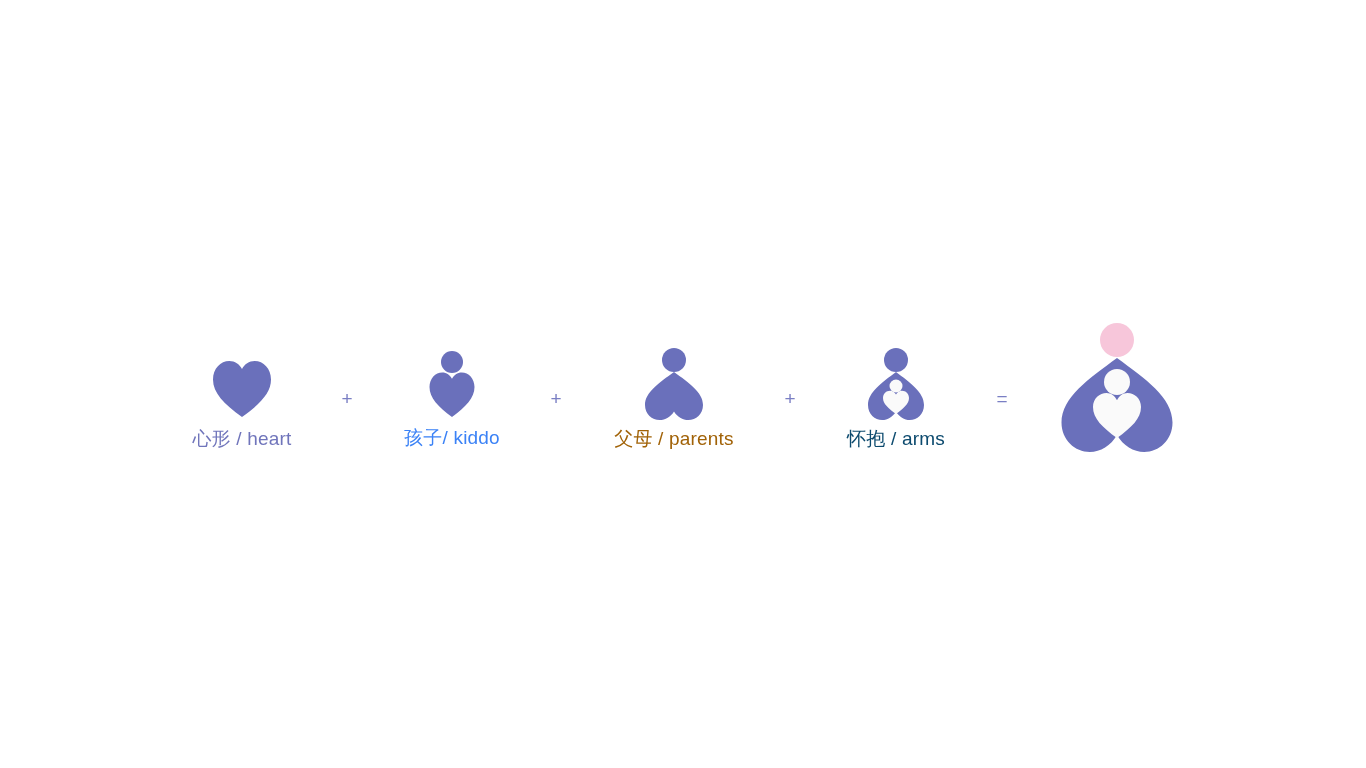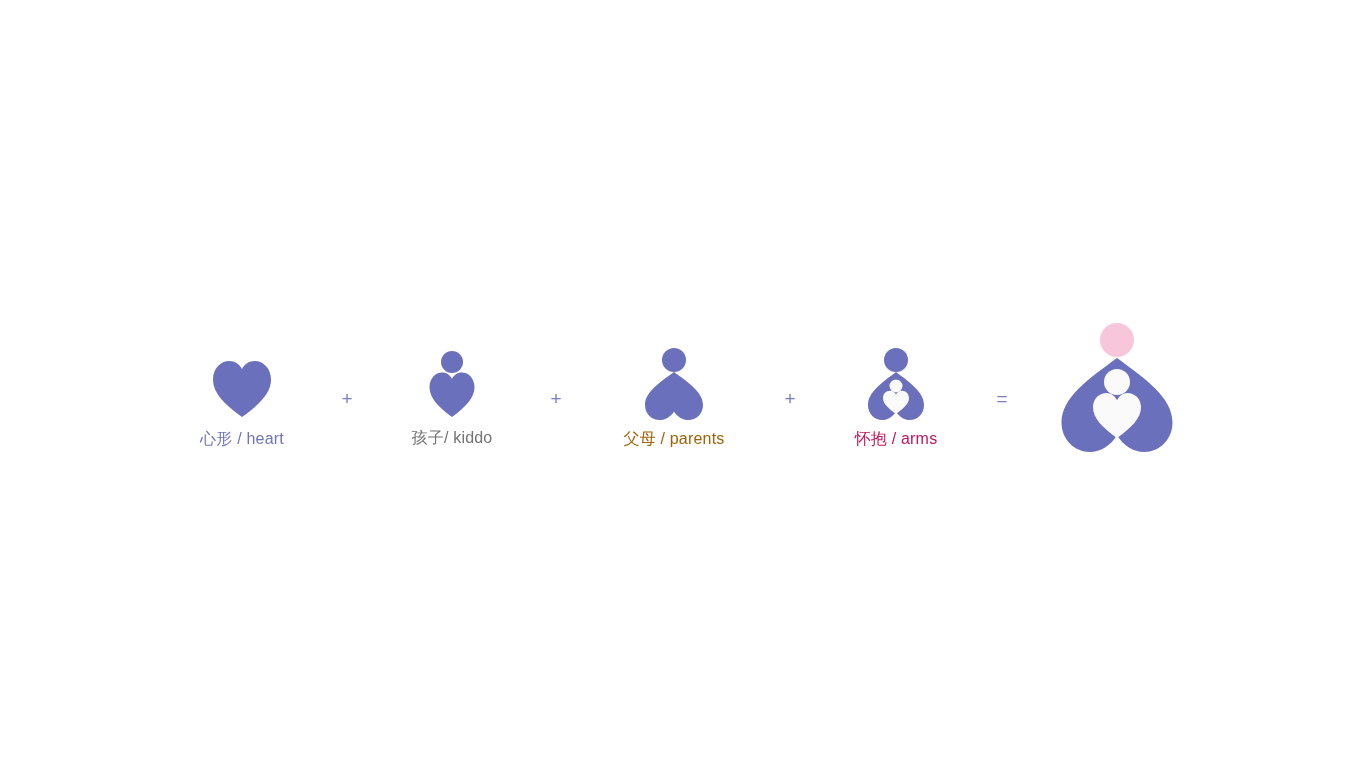--- a/index.html
+++ b/index.html
@@ -33,21 +33,21 @@
 
   .icon-slot {
     height: 100px;
     display: flex;
     align-items: flex-end;
     justify-content: center;
   }
 
   .caption {
     margin-top: 9px;
-    font-size: 16px;
+    font-size: 19px;
     line-height: 24px;
     letter-spacing: 0.2px;
     color: #7075bb;
     white-space: nowrap;
     font-weight: 400;
   }
 
   .operator {
     position: absolute;
     top: 388px;
@@ -98,21 +98,21 @@
 
   <div class="operator" id="op-1" style="color: rgb(122, 127, 196);">+</div>
 
   <div class="term" id="term-kiddo">
     <div class="icon-slot">
       <svg width="48" height="67" viewBox="0 0 48 67" aria-hidden="true">
         <circle cx="24" cy="11" r="11" fill="#6a70bb"></circle>
         <path d="M24 66 C 10 55.5, 1.5 47, 1.5 36 C 1.5 27.5, 7.4 21.5, 14.2 21.5 C 18.7 21.5, 22 24, 24 27.8 C 26 24, 29.3 21.5, 33.8 21.5 C 40.6 21.5, 46.5 27.5, 46.5 36 C 46.5 47, 38 55.5, 24 66 Z" fill="#6a70bb"></path>
       </svg>
     </div>
-    <div class="caption" style="color: #737373; margin-top: 8px;">孩子/ kiddo</div>
+    <div class="caption" style="color: #3b82f6; margin-top: 8px;">孩子/ kiddo</div>
   </div>
 
   <div class="operator" id="op-2" style="color: rgb(122, 127, 196);">+</div>
 
   <div class="term" id="term-parents">
     <div class="icon-slot">
       <svg width="62" height="70" viewBox="0 0 62 70" aria-hidden="true">
         <circle cx="31" cy="12" r="12" fill="#6a70bb"></circle>
 
         <g transform="translate(31,46.5) scale(1,-1) translate(-31,-46.5)">
@@ -129,21 +129,21 @@
     <div class="icon-slot">
       <svg width="60" height="70" viewBox="0 0 60 70" aria-hidden="true">
         <circle cx="30" cy="12" r="12" fill="#6a70bb"></circle>
         <g transform="translate(30,46.5) scale(1,-1) translate(-30,-46.5)">
           <path d="M30 69 C 16 58.5, 2 48.8, 2 36 C 2 27, 8.8 21, 16.2 21 C 21.6 21, 26.9 24.2, 30 29.6 C 33.1 24.2, 38.4 21, 43.8 21 C 51.2 21, 58 27, 58 36 C 58 48.8, 44 58.5, 30 69 Z" fill="#6a70bb"></path>
         </g>
         <circle cx="30" cy="38" r="6.5" fill="#fafafa"></circle>
         <path d="M30 66 C 22.5 60.5, 17 55.8, 17 50 C 17 45.6, 20.4 42.8, 24 42.8 C 26.5 42.8, 28.8 44.4, 30 46.6 C 31.2 44.4, 33.5 42.8, 36 42.8 C 39.6 42.8, 43 45.6, 43 50 C 43 55.8, 37.5 60.5, 30 66 Z" fill="#fafafa"></path>
       </svg>
     </div>
-    <div class="caption" style="color: #be185d;">怀抱 / arms</div>
+    <div class="caption" style="color: #0c4a6e;">怀抱 / arms</div>
   </div>
 
   <div class="operator" id="op-4" style="color: rgb(122, 127, 196);">=</div>
 
   <div class="result" id="result">
     <div class="icon-slot" style="height:145px; align-items:flex-start;">
       <svg width="120" height="145" viewBox="0 0 120 145" aria-hidden="true">
 
         <circle cx="60" cy="35" r="17" fill="#f7c6da"></circle>
 

